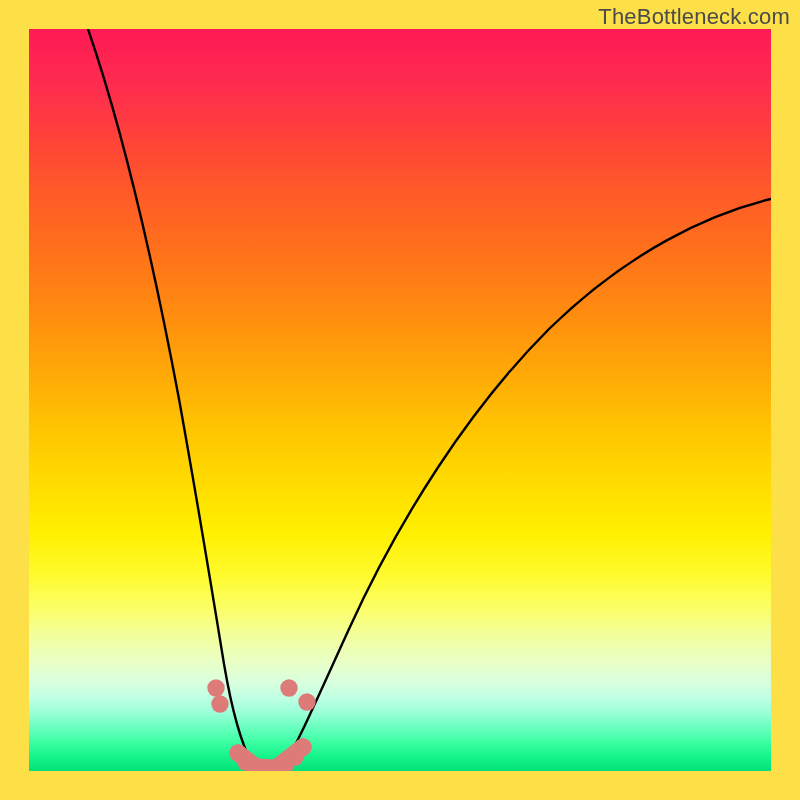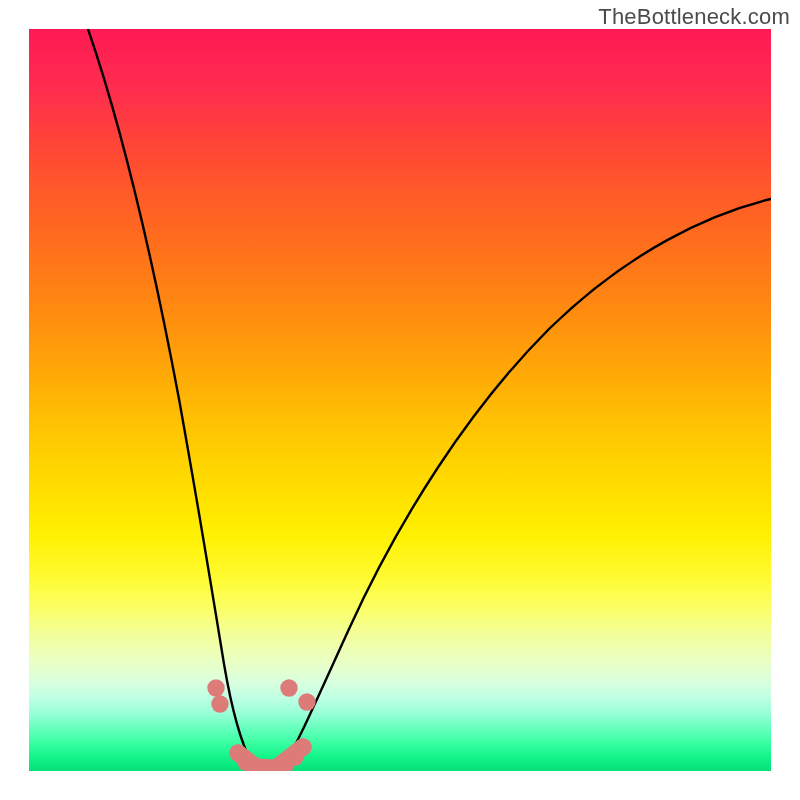--- a/index.html
+++ b/index.html
@@ -9,21 +9,21 @@
     height: 800px;
     overflow: hidden;
     background: #000;
     font-family: Arial, Helvetica, sans-serif;
   }
   .frame {
     position: absolute;
     top: 0; left: 0;
     width: 800px;
     height: 800px;
-    background: #ffffff;
+    background: #fde047;
   }
   .plot-area {
     position: absolute;
     top: 29px;
     left: 29px;
     width: 742px;
     height: 742px;
     overflow: hidden;
   }
   .gradient {

